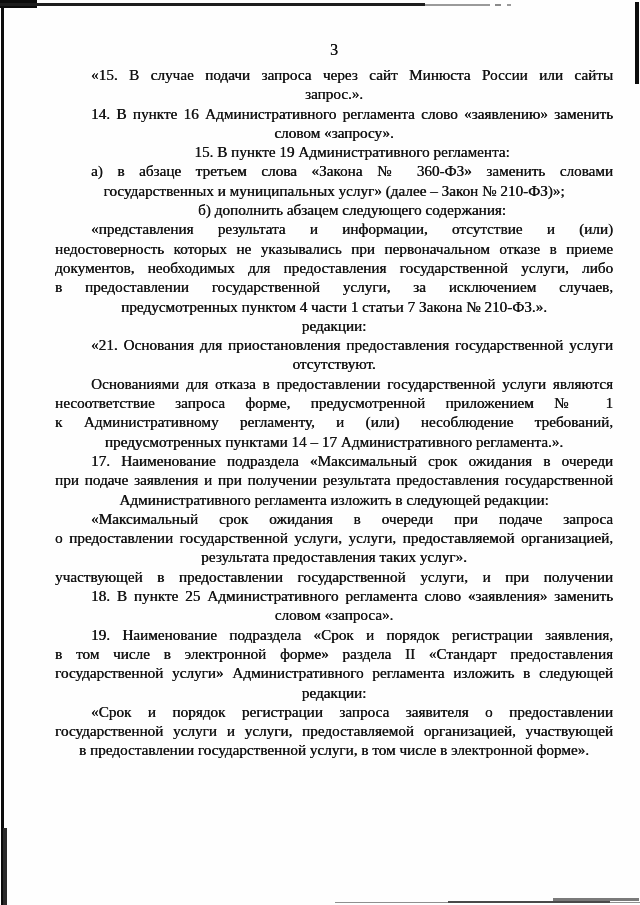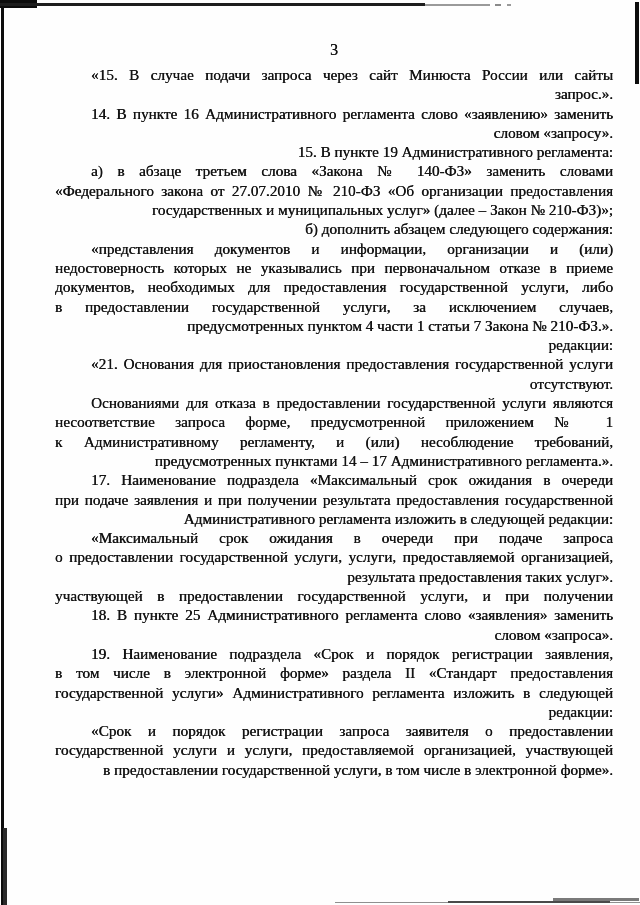--- a/index.html
+++ b/index.html
@@ -16,21 +16,21 @@
     position:absolute;left:55px;top:41px;width:558px;
     text-align:center;font-size:16px;
     text-shadow:0.35px 0 0 currentColor;
   }
   
   .bodytext{
     position:absolute;left:55px;top:65px;width:558px;
     font-size:15.2px;line-height:19.3px;
     text-shadow:0.35px 0 0 currentColor;
   }
-  .ln{height:19.3px;text-align:right;white-space:normal;}
+  .ln{height:19.3px;text-align:center;white-space:normal;}
   .j{text-align:justify;text-align-last:justify;}
   .f{text-indent:36px;}
   
   .art{position:absolute;}
   .a-left{left:1px;top:0;width:3px;height:905px;background:#0c0c0c;}
   .a-left-thick{left:3px;top:828px;width:4px;height:77px;background:#2a2a2a;}
   .a-corner{left:0;top:0;width:37px;height:8px;background:#0c0c0c;}
   .a-topline{left:0;top:3px;width:425px;height:3px;background:#1d1d1d;}
   .a-topline-fade{left:425px;top:3.5px;width:65px;height:2.5px;background:#9a9a9a;}
   .a-topdot1{left:495px;top:3.5px;width:6px;height:2px;background:#8a8a8a;}
@@ -61,27 +61,26 @@
 
   <div class="bodytext">
     <div class="ln f j">«15. В случае подачи запроса через сайт Минюста России или сайты</div>
     <div class="ln">запрос.».</div>
 
     <div class="ln f j">14. В пункте 16 Административного регламента слово «заявлению» заменить</div>
     <div class="ln">словом «запросу».</div>
 
     <div class="ln f">15. В пункте 19 Административного регламента:</div>
 
-    <div class="ln f j">а) в абзаце третьем слова «Закона № 140-ФЗ» заменить словами</div>
-    <div class="ln j">«Федерального закона от 27.07.2010 № 210-ФЗ «Об организации предоставления</div>
+    <div class="ln f j">а) в абзаце третьем слова «Закона № 360-ФЗ» заменить словами</div>
     <div class="ln">государственных и муниципальных услуг» (далее – Закон № 210-ФЗ)»;</div>
 
     <div class="ln f">б) дополнить абзацем следующего содержания:</div>
 
-    <div class="ln f j">«представления документов и информации, организации и (или)</div>
+    <div class="ln f j">«представления результата и информации, отсутствие и (или)</div>
     <div class="ln j">недостоверность которых не указывались при первоначальном отказе в приеме</div>
     <div class="ln j">документов, необходимых для предоставления государственной услуги, либо</div>
     <div class="ln j">в предоставлении государственной услуги, за исключением случаев,</div>
     <div class="ln">предусмотренных пунктом 4 части 1 статьи 7 Закона № 210-ФЗ.».</div>
 
     <div class="ln">редакции:</div>
 
     <div class="ln f j">«21. Основания для приостановления предоставления государственной услуги</div>
     <div class="ln">отсутствуют.</div>
 

